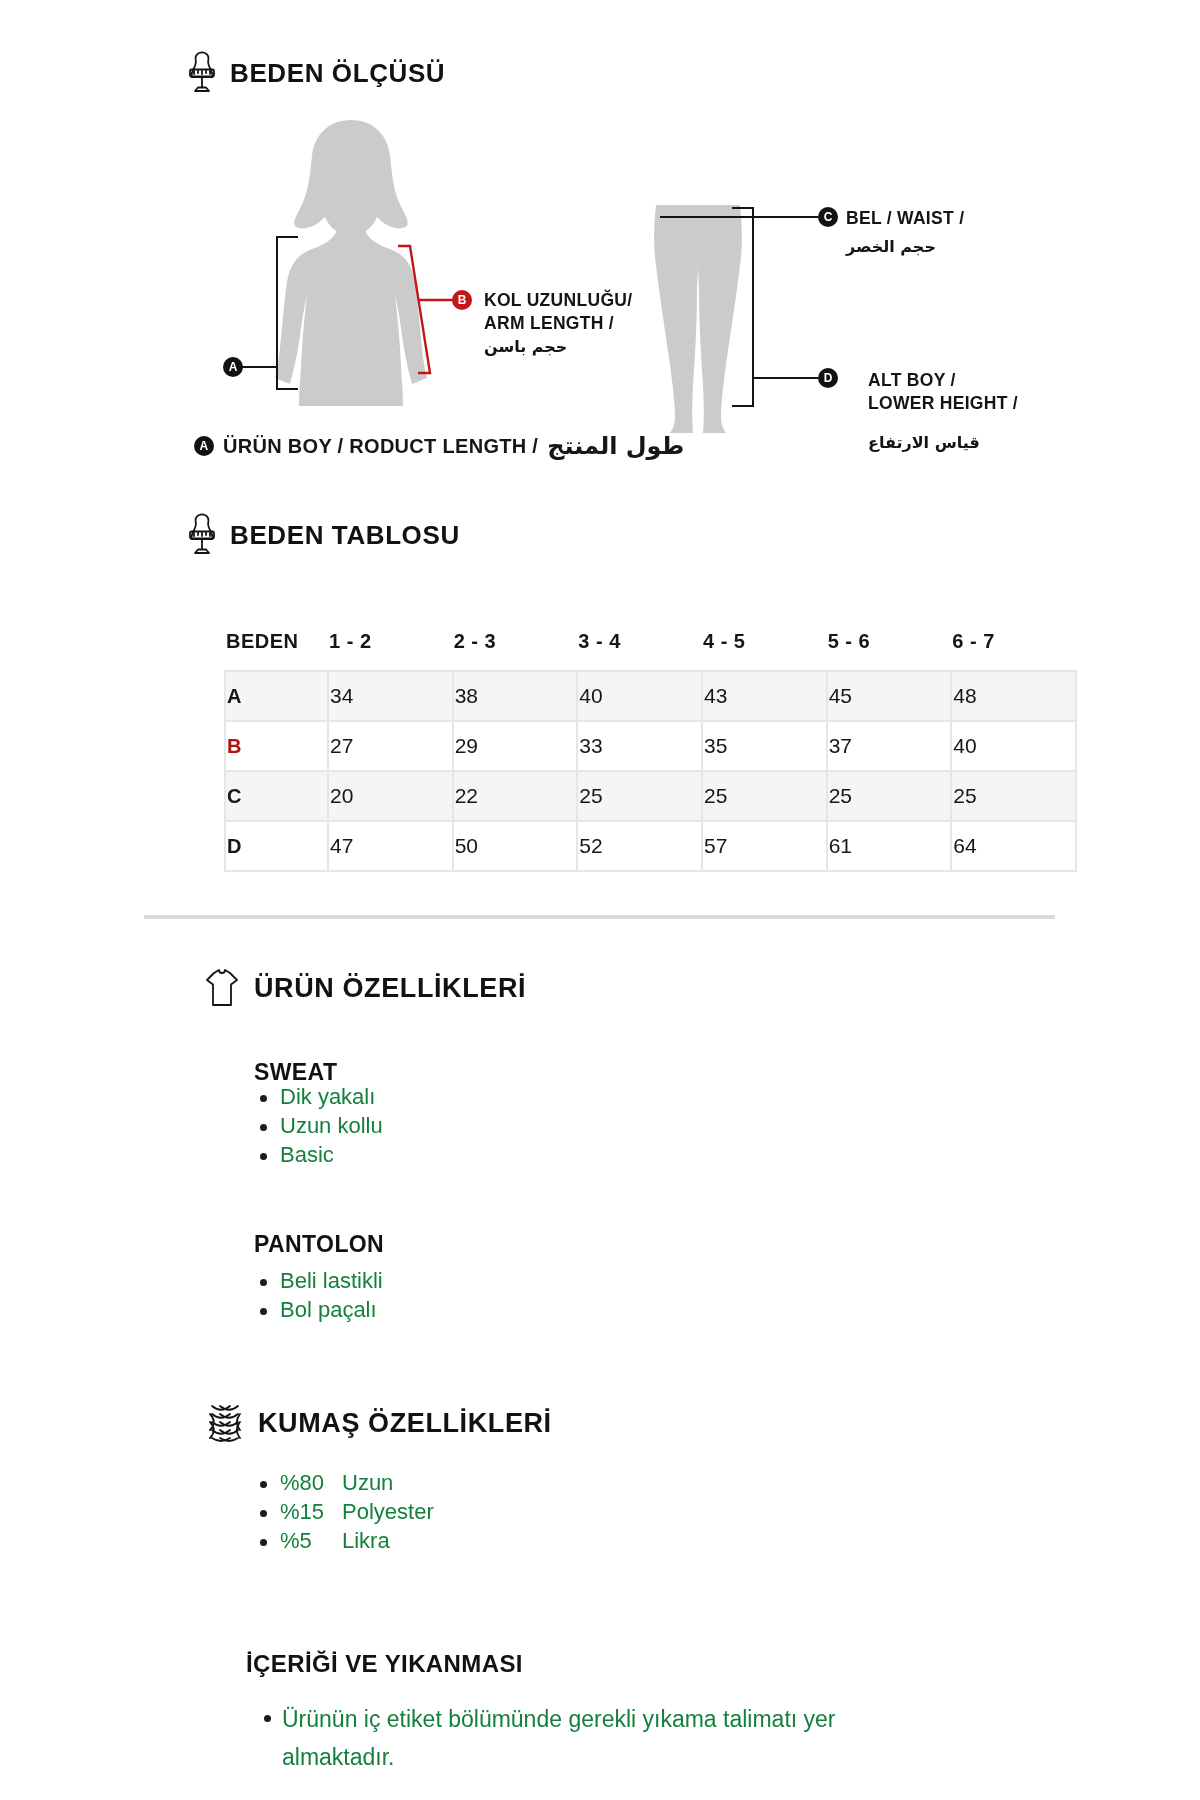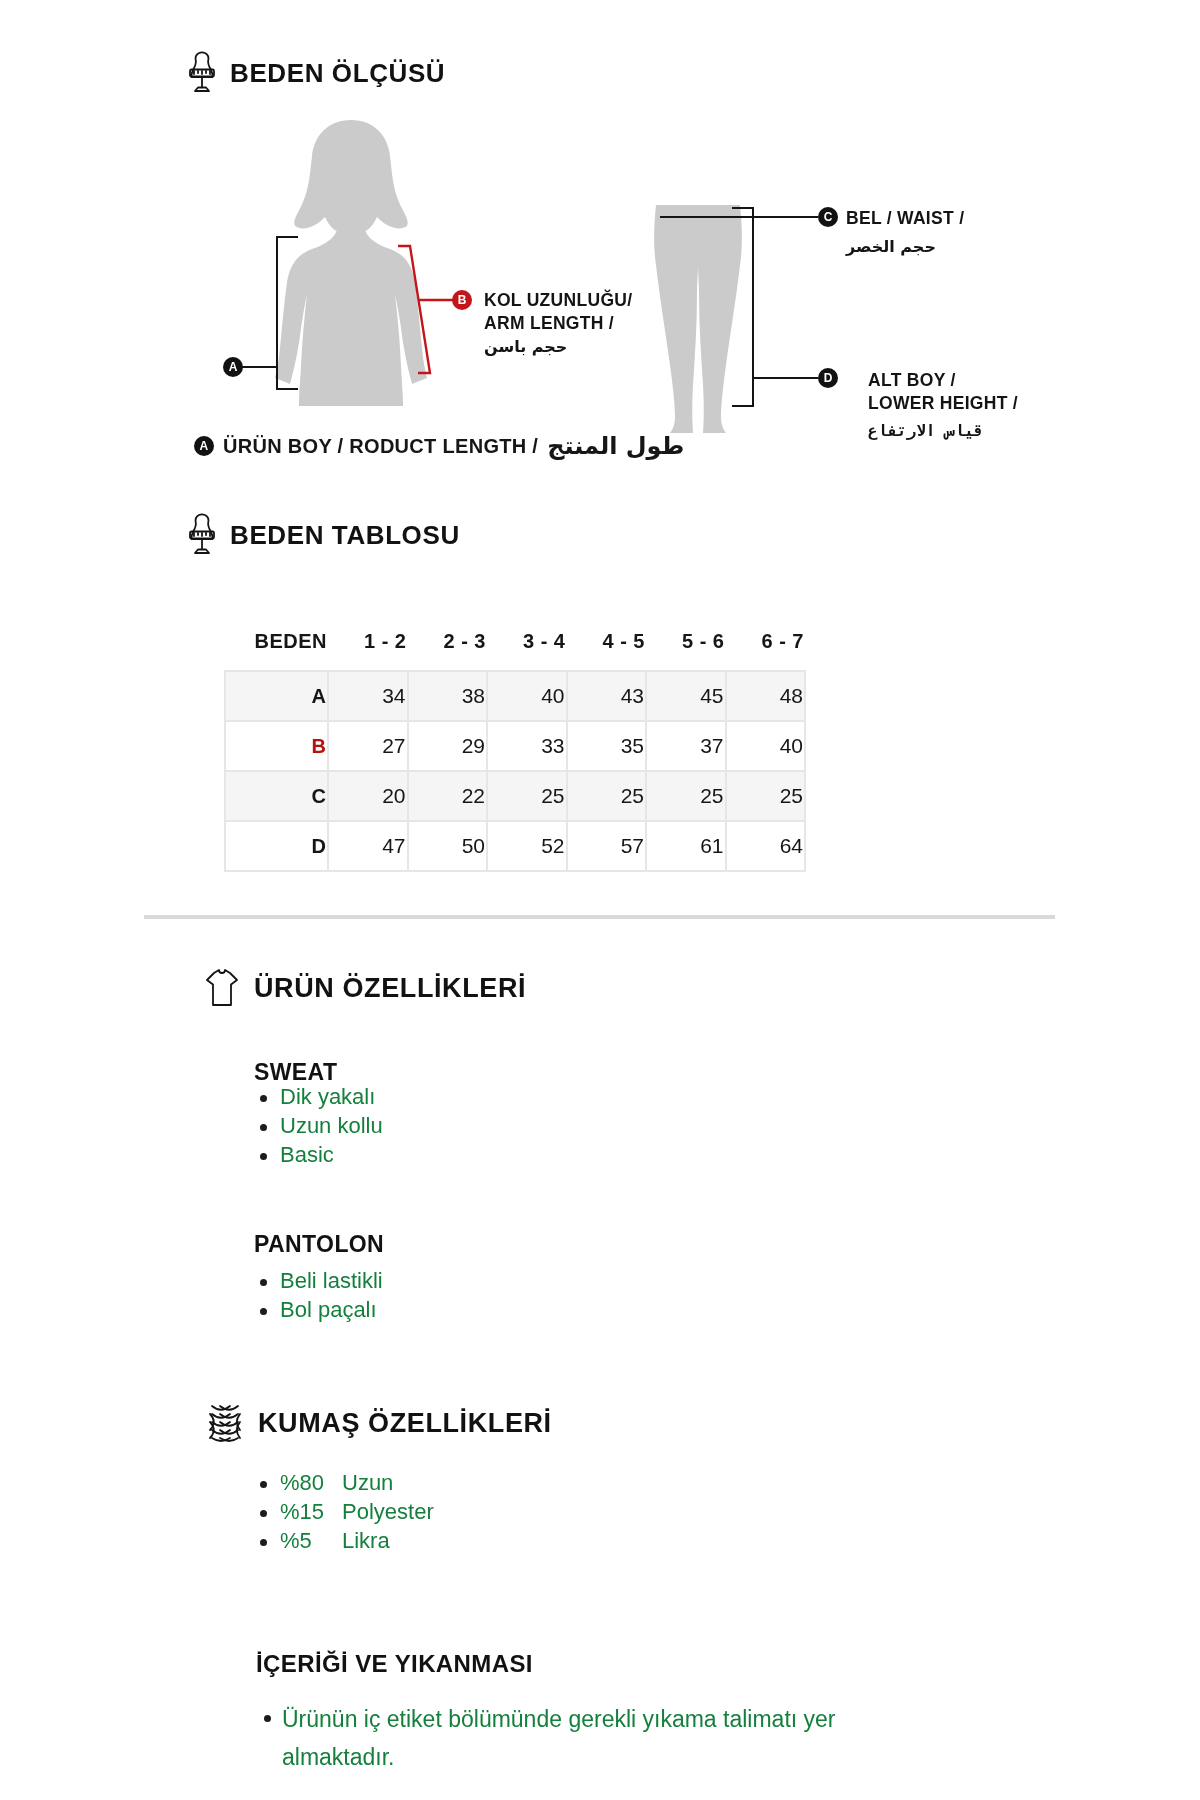--- a/index.html
+++ b/index.html
@@ -18,21 +18,21 @@
        font-size:12px;font-weight:700;display:flex;align-items:center;justify-content:center;}
   .dot.red{background:#c4151a;}
   .dlabel{position:absolute;font-weight:700;font-size:17.5px;line-height:23px;color:#141414;letter-spacing:.3px;}
   .arabic{font-family:"DejaVu Sans",sans-serif;font-size:16px;font-weight:700;}
   .sil{position:absolute;}
   .caption-a{position:absolute;display:flex;align-items:center;gap:9px;font-size:20px;font-weight:700;letter-spacing:.3px;}
   .caption-a .dot{position:static;flex:0 0 auto;}
   .caption-a .arabic{font-size:24px;}
 
   
-  table.size{position:absolute;left:224px;top:612px;width:582px;border-collapse:collapse;text-align:right;table-layout:fixed;}
+  table.size{position:absolute;left:224px;top:612px;width:853px;border-collapse:collapse;text-align:left;table-layout:fixed;}
   table.size thead th{height:56px;font-size:20px;font-weight:700;letter-spacing:.5px;vertical-align:middle;}
   table.size tbody td{height:46px;font-size:21px;border:2px solid #e6e6e6;vertical-align:middle;}
   table.size tbody tr:nth-child(odd){background:#f5f5f5;}
   table.size td.rowlab{font-weight:700;font-size:20px;}
   table.size td.rowlab.red{color:#b5120f;}
 
   .divider{position:absolute;left:144px;top:915px;width:911px;height:4px;background:#dadada;}
 
   .h3{position:absolute;font-size:23px;font-weight:800;letter-spacing:.4px;color:#121212;}
   ul.feat{position:absolute;margin:0;padding:0;list-style:none;font-size:22px;line-height:29px;color:#15803d;}
@@ -108,21 +108,21 @@
     <div class="dlabel" style="left:846px;top:207px;">
       <div>BEL / WAIST /</div>
       <div class="arabic" dir="rtl" style="margin-top:5px;text-align:left;">حجم الخصر</div>
     </div>
 
     <div class="hline" style="left:752px;top:377px;width:66px;"></div>
     <span class="dot" style="left:818px;top:368px;">D</span>
     <div class="dlabel" style="left:868px;top:369px;">
       <div>ALT BOY /</div>
       <div>LOWER HEIGHT /</div>
-      <div class="arabic" dir="rtl" style="margin-top:6px;text-align:left;font-family:Liberation Mono, monospace;">قياس الارتفاع</div>
+      <div class="arabic" dir="rtl" style="margin-top:16px;text-align:left;">قياس الارتفاع</div>
     </div>
 
     <div class="caption-a" style="left:194px;top:432px;">
       <span class="dot">A</span>
       <span>ÜRÜN BOY / RODUCT LENGTH /</span>
       <span class="arabic" dir="rtl">طول المنتج</span>
     </div>
   </div>
 
   <header class="sec-h" style="left:186px;top:512px;">
@@ -246,18 +246,18 @@
     </svg>
     <span class="t" style="font-size:27px;">KUMAŞ ÖZELLİKLERİ</span>
   </header>
 
   <ul class="feat fab" style="left:260px;top:1468px;">
     <li><span class="pct">%80</span><span>Uzun</span></li>
     <li><span class="pct">%15</span><span>Polyester</span></li>
     <li><span class="pct">%5</span><span>Likra</span></li>
   </ul>
 
-  <h3 class="h3" style="left:256px;top:1626px;font-size:24px;">İÇERİĞİ VE YIKANMASI</h3>
+  <h3 class="h3" style="left:246px;top:1626px;font-size:24px;">İÇERİĞİ VE YIKANMASI</h3>
   <ul class="care" style="left:264px;top:1700px;">
     <li>Ürünün iç etiket bölümünde gerekli yıkama talimatı yer almaktadır.</li>
   </ul>
 
 </div>
 
 </body></html>

